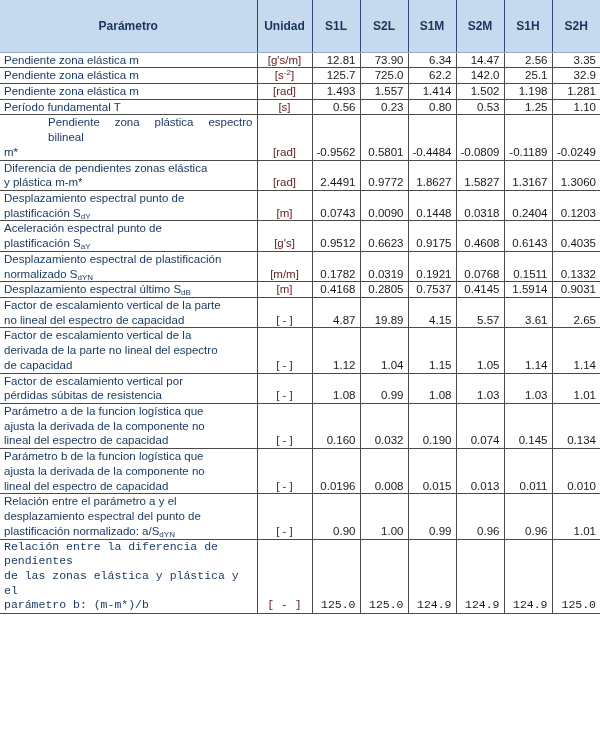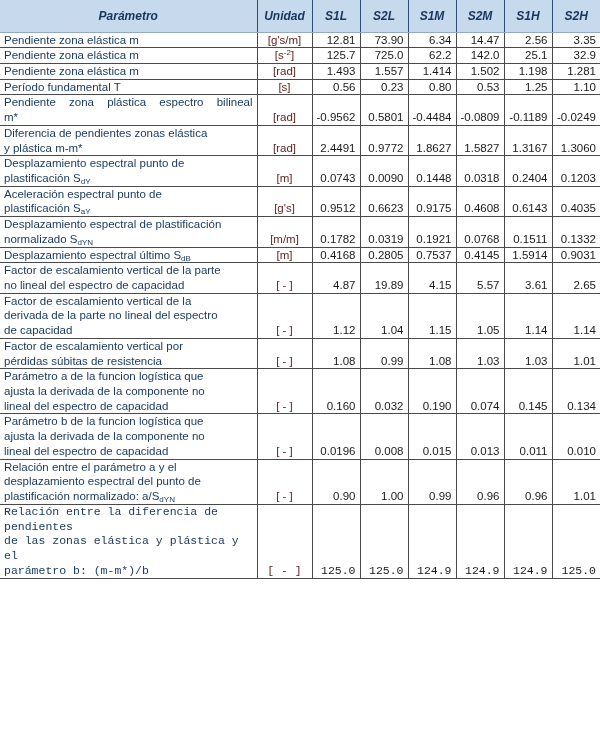--- a/index.html
+++ b/index.html
@@ -27,29 +27,28 @@
   col.c-param { width: 257px; }
   col.c-unit  { width: 55px; }
   col.c-val   { width: 48px; }
 
   
   #param-table thead th {
     background: #c6d9ed;
     color: #17365d;
     font-weight: bold;
     font-size: 12px;
-    height: 32px;
+    height: 52px;
     padding: 0 4px;
     text-align: center;
     vertical-align: middle;
     border-left: 1px solid #31497b;
     border-right: 1px solid #31497b;
     border-bottom: 1.6px solid #95a9c6;
     box-sizing: border-box;
-    font-style: italic;
   }
   #param-table thead th.h-param {
     border-left: none;
   }
   #param-table thead th.h-last {
     border-right: none;
   }
 
   
   #param-table tbody td {
@@ -169,21 +168,21 @@
         <td class="cell-unit">[s]</td>
         <td class="cell-val">0.56</td>
         <td class="cell-val">0.23</td>
         <td class="cell-val">0.80</td>
         <td class="cell-val">0.53</td>
         <td class="cell-val">1.25</td>
         <td class="cell-val">1.10</td>
       </tr>
       <tr class="group-end">
         <td class="cell-param justify">
-          <span class="pline justify-line" style="text-align: justify; text-align-last: justify;">Pendiente zona plástica espectro bilineal</span>
+          <span class="pline justify-line" style="text-align: justify; text-align-last: justify; margin-left: 44px;">Pendiente zona plástica espectro bilineal</span>
           <span class="pline">m*</span>
         </td>
         <td class="cell-unit">[rad]</td>
         <td class="cell-val">-0.9562</td>
         <td class="cell-val">0.5801</td>
         <td class="cell-val">-0.4484</td>
         <td class="cell-val">-0.0809</td>
         <td class="cell-val">-0.1189</td>
         <td class="cell-val">-0.0249</td>
       </tr>

